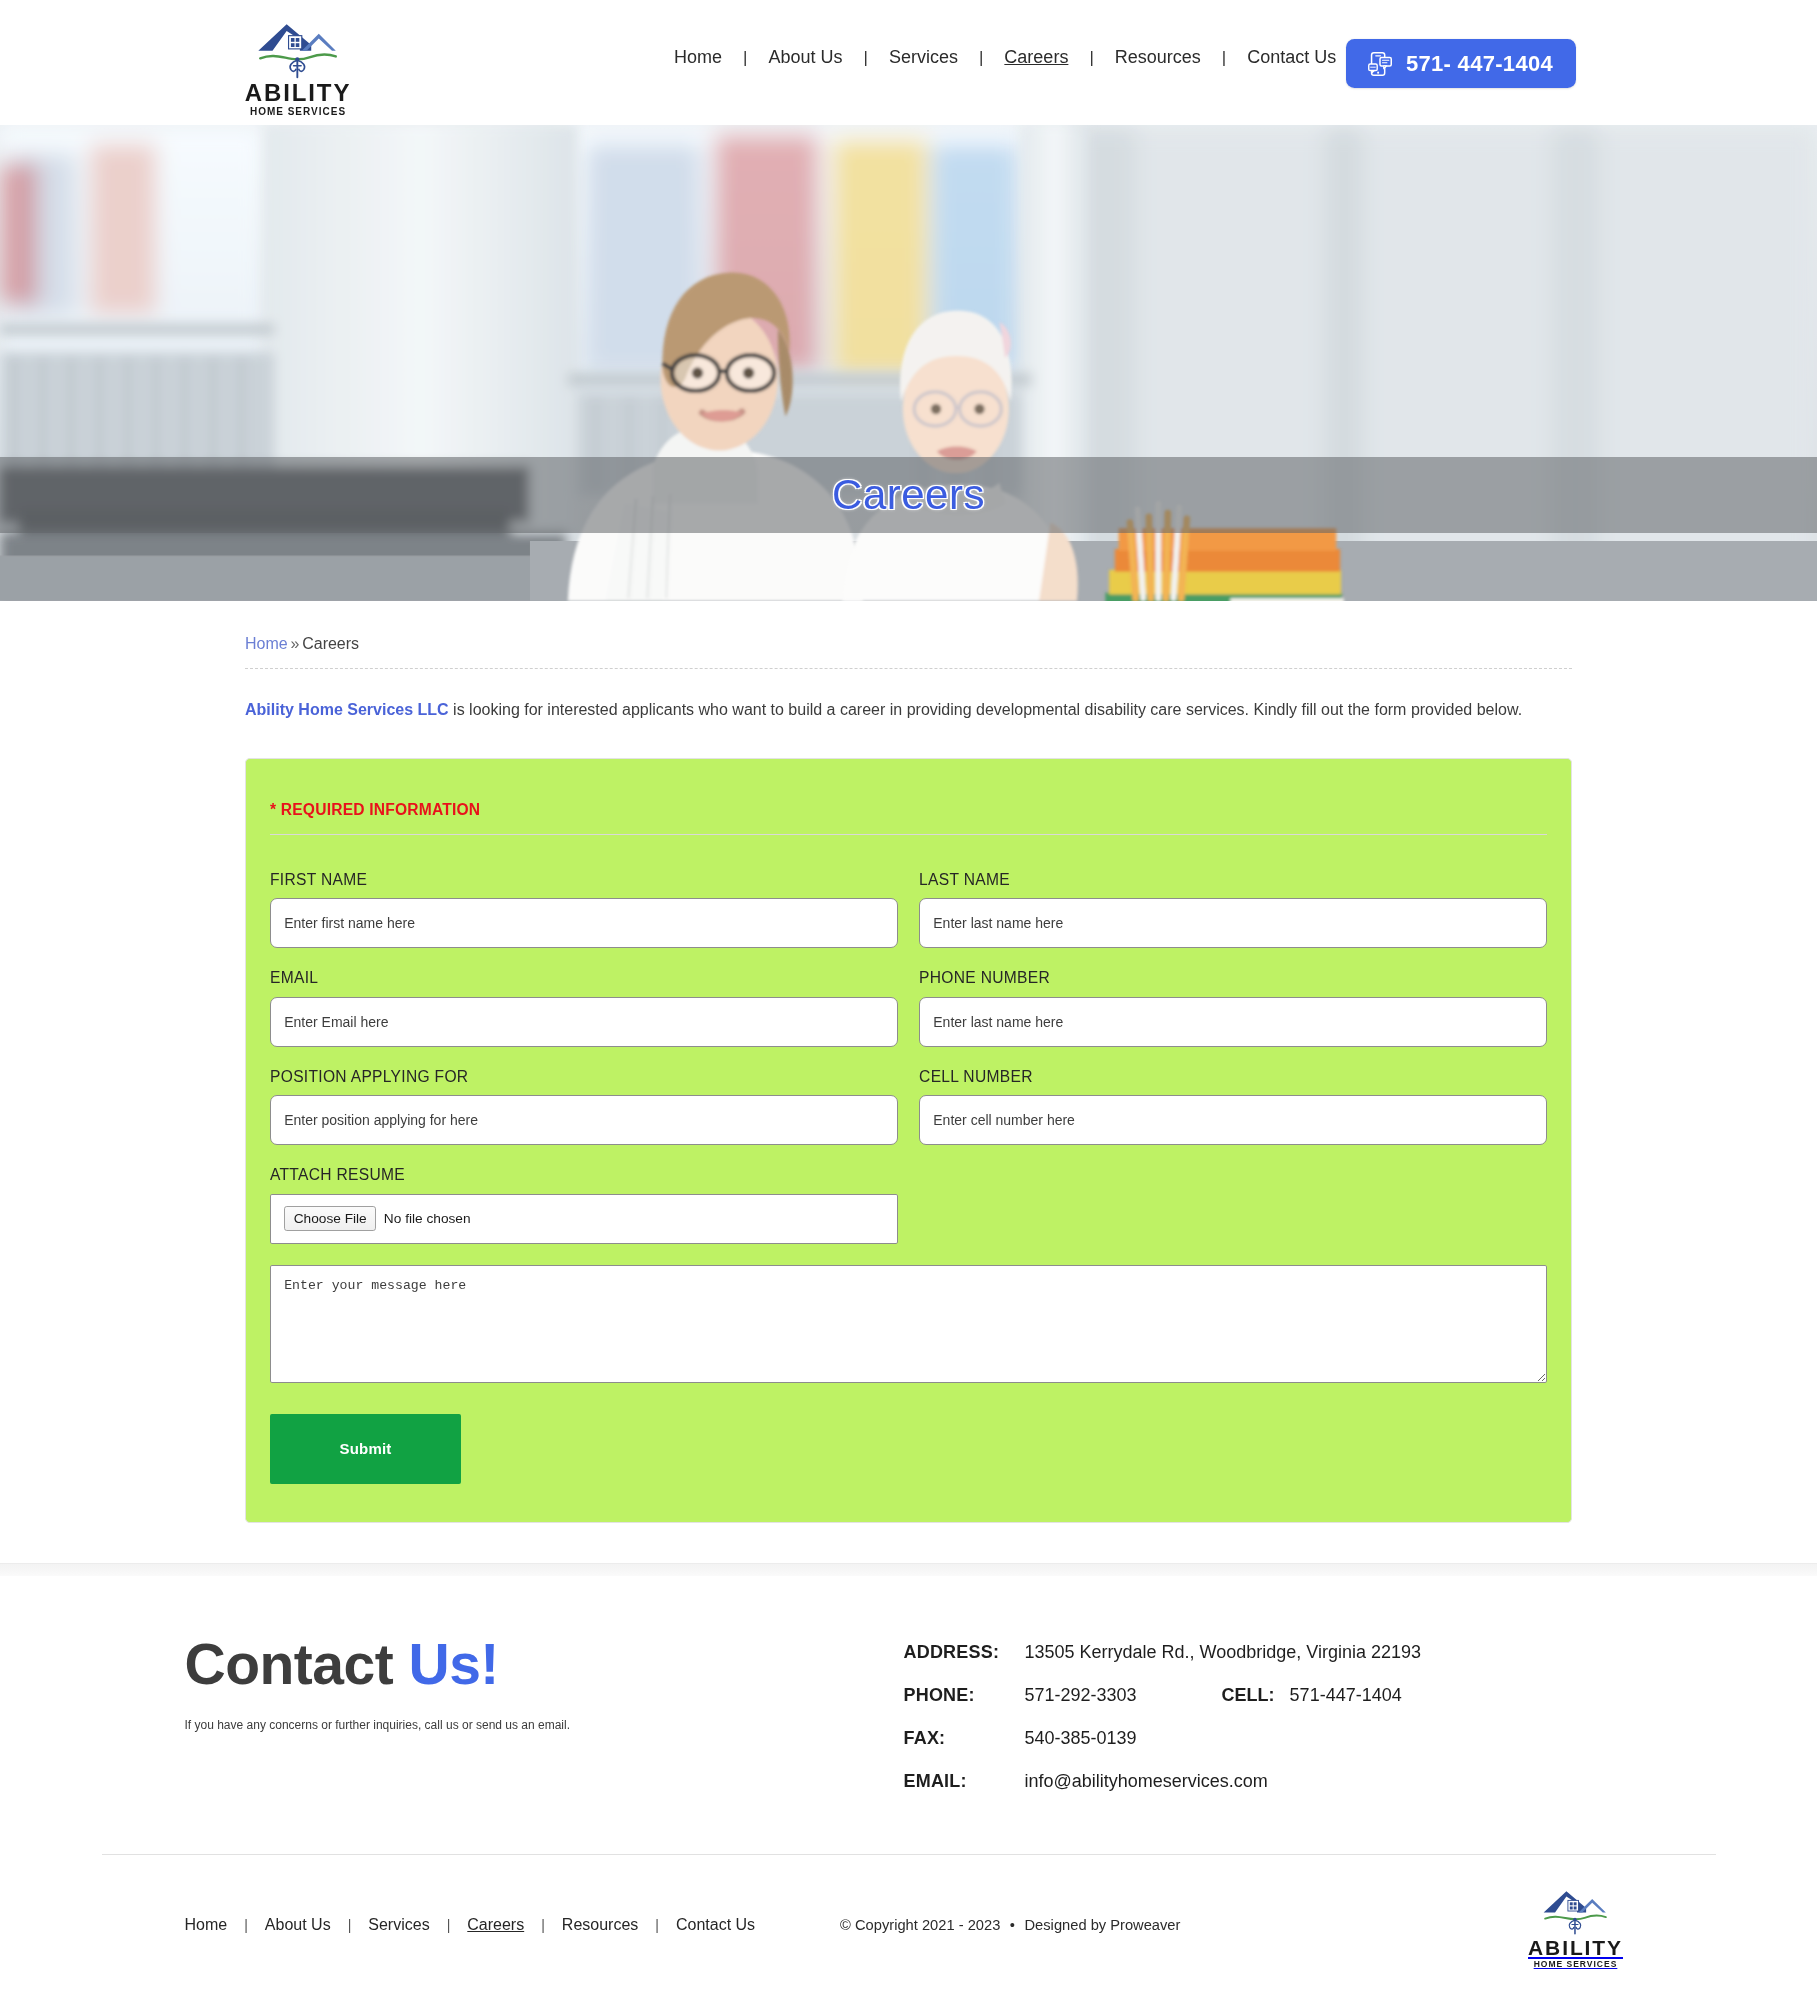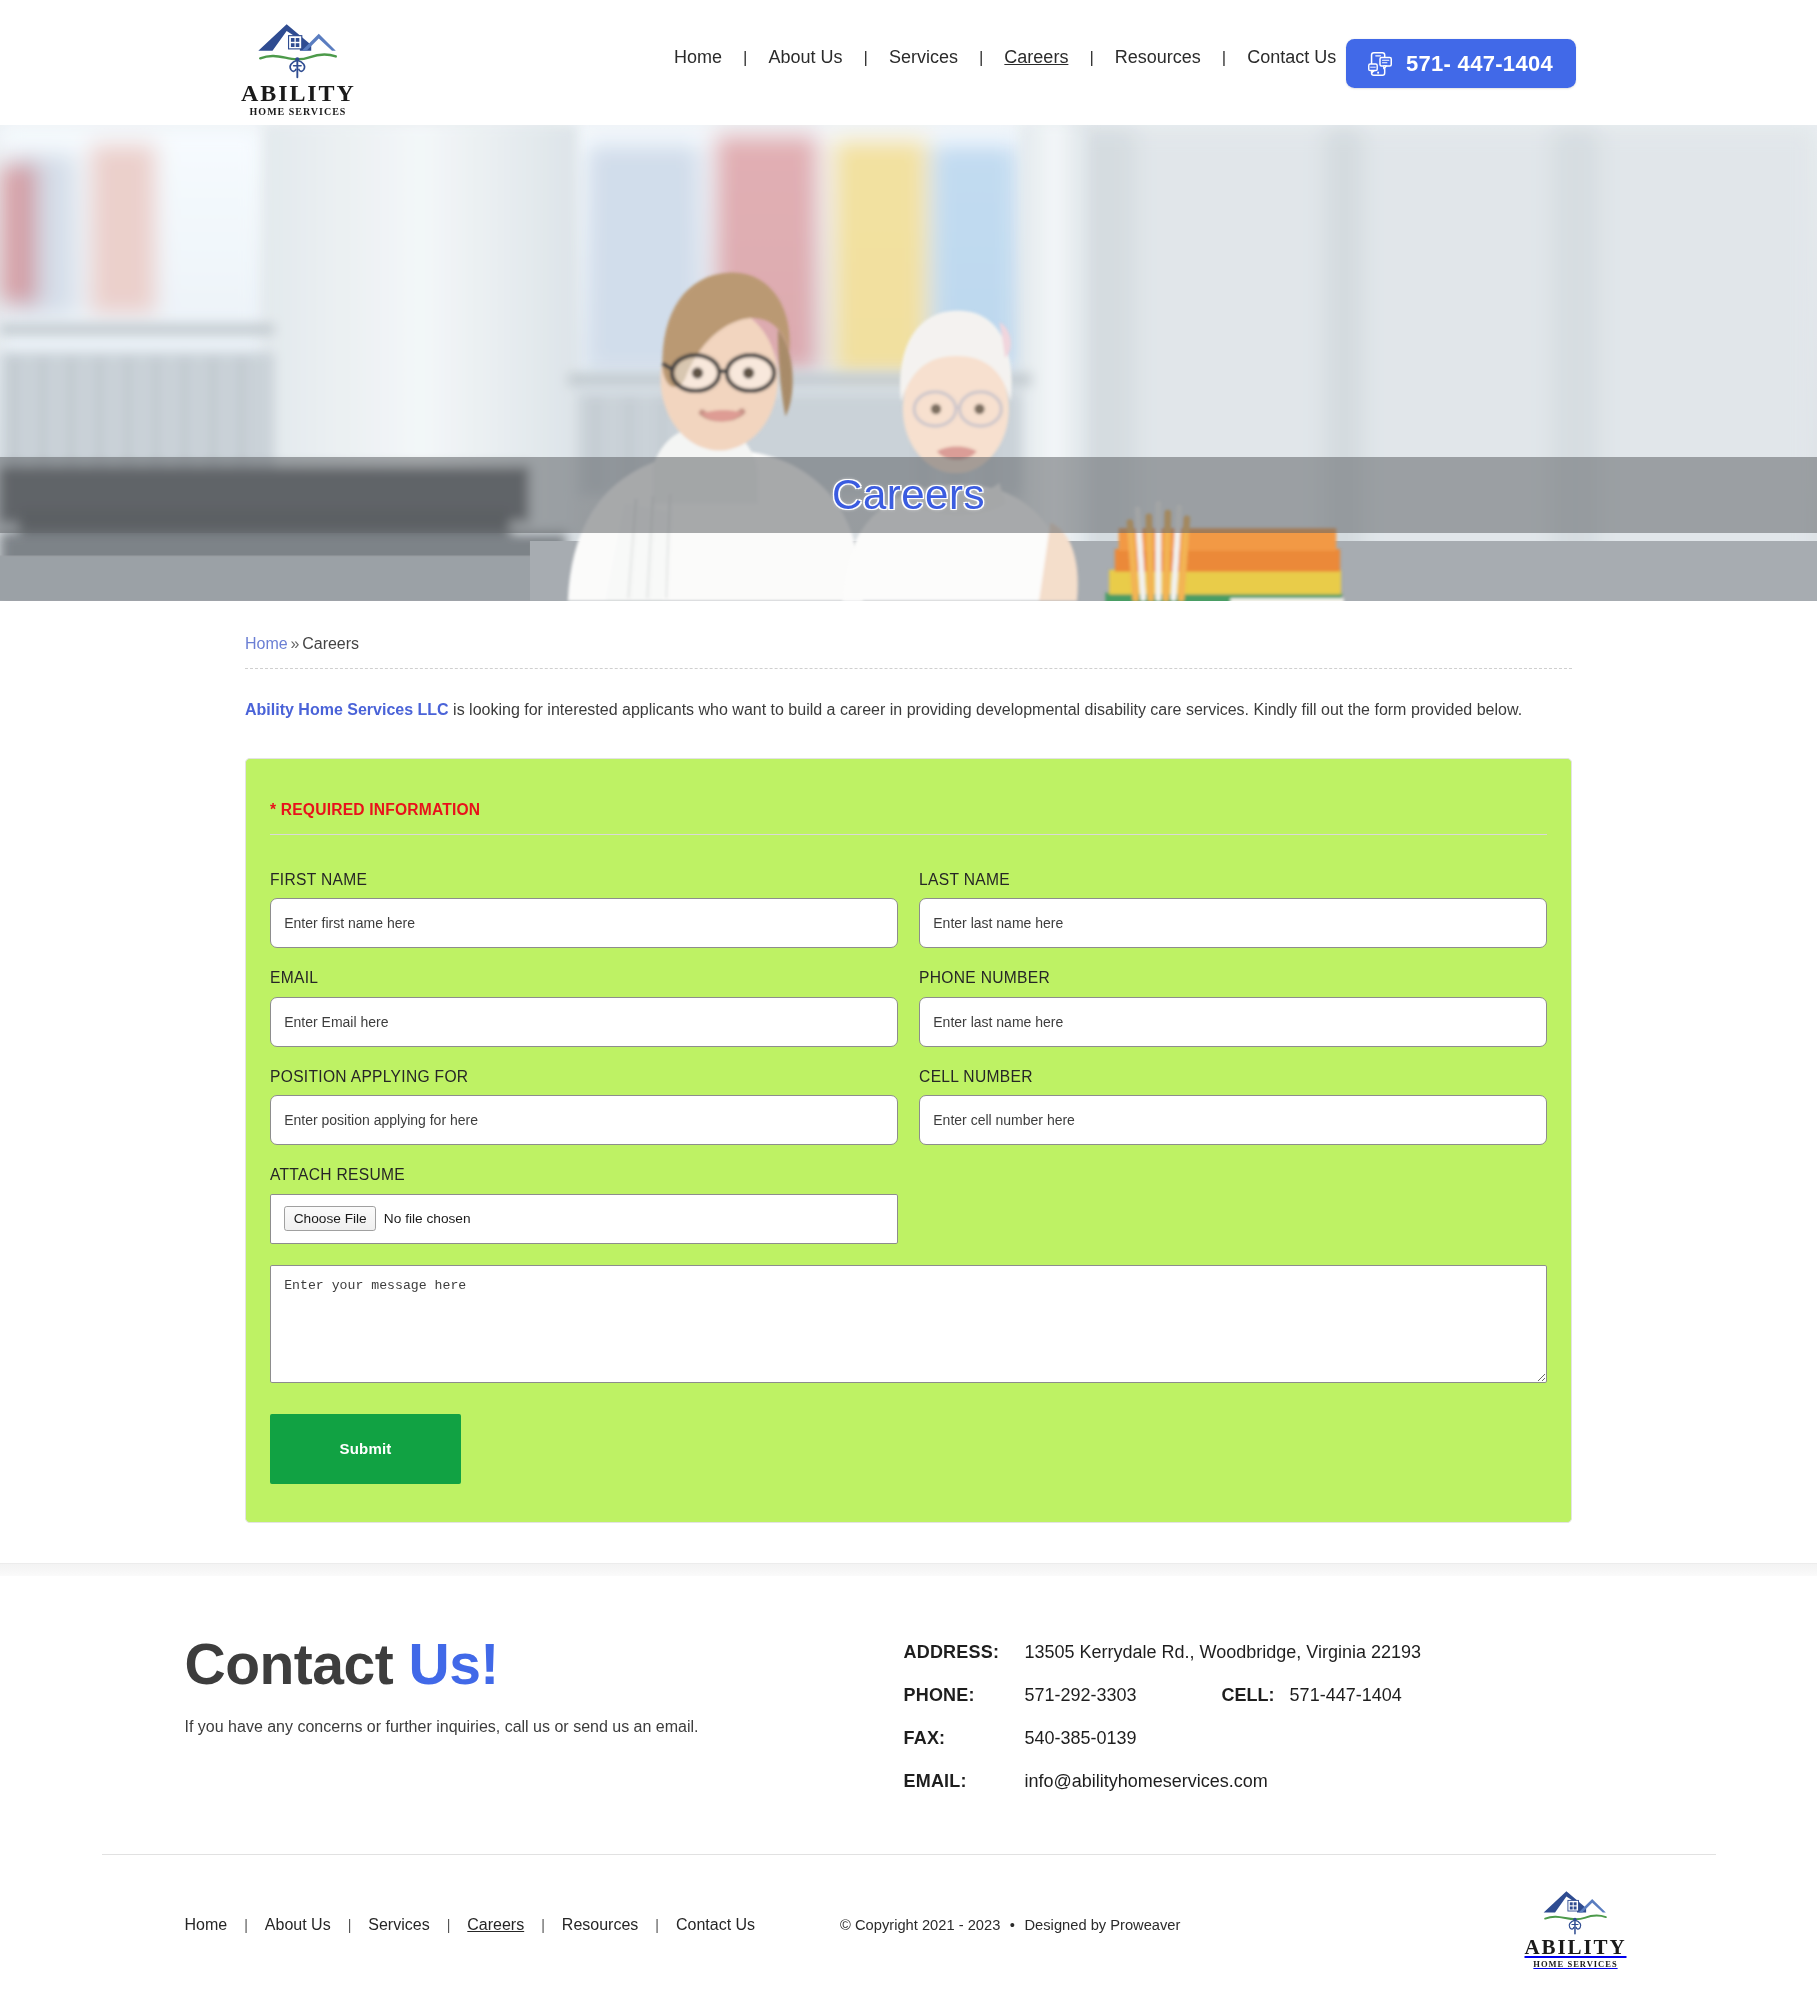--- a/index.html
+++ b/index.html
@@ -24,21 +24,21 @@
   .logo-wrap{
     position:absolute;
     left:241px;
     top:13.2px;
     width:114px;
     text-align:center;
     text-decoration:none;
   }
   .logo-mark{ width:114px; height:68px; display:block; }
   .logo-text{
-    font-family:Liberation Serif, serif;
+    font-family:Liberation Sans, sans-serif;
     font-weight:bold;
     letter-spacing:0.9px;
     color:#1a1a1a;
     line-height:1;
   }
   .logo-text .lt-main{ font-size:24px; display:block; letter-spacing:1.9px;}
   .logo-text .lt-sub{ font-size:10px; display:block; margin-top:1.9px; letter-spacing:1px;}
 
   .main-nav{
     position:absolute;
@@ -257,21 +257,21 @@
   .contact-head{
     font-size:57px;
     font-weight:bold;
     margin:0 0 23px 0;
     color:#3d3d3d;
     letter-spacing:-0.5px;
     line-height:1.05;
   }
   .contact-head .accent{ color:#4169e8; }
   .contact-sub{
-    font-size:16px;
+    font-size:12px;
     color:#3c3c3c;
     margin:0;
   }
   .footer-right{ flex:1; padding-top:7.6px; }
   .cinfo{
     display:flex;
     align-items:baseline;
     margin-bottom:22px;
     font-size:18px;
     color:#1e1e1e;

